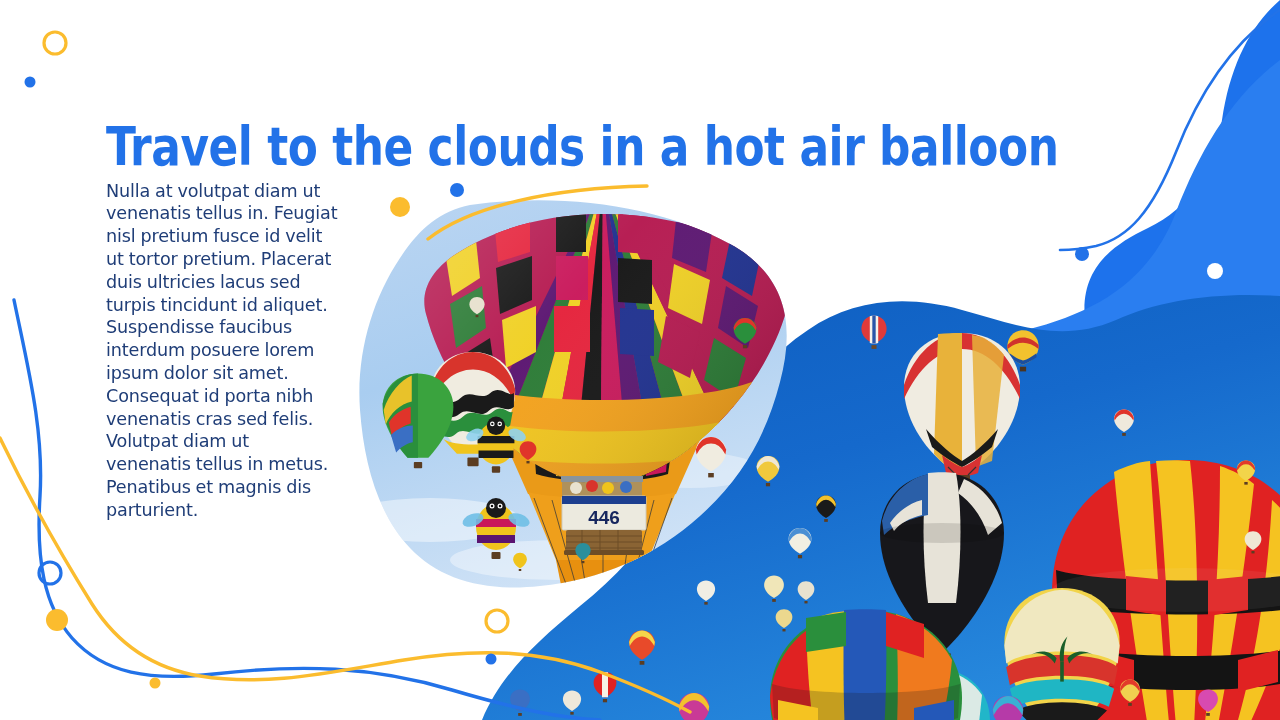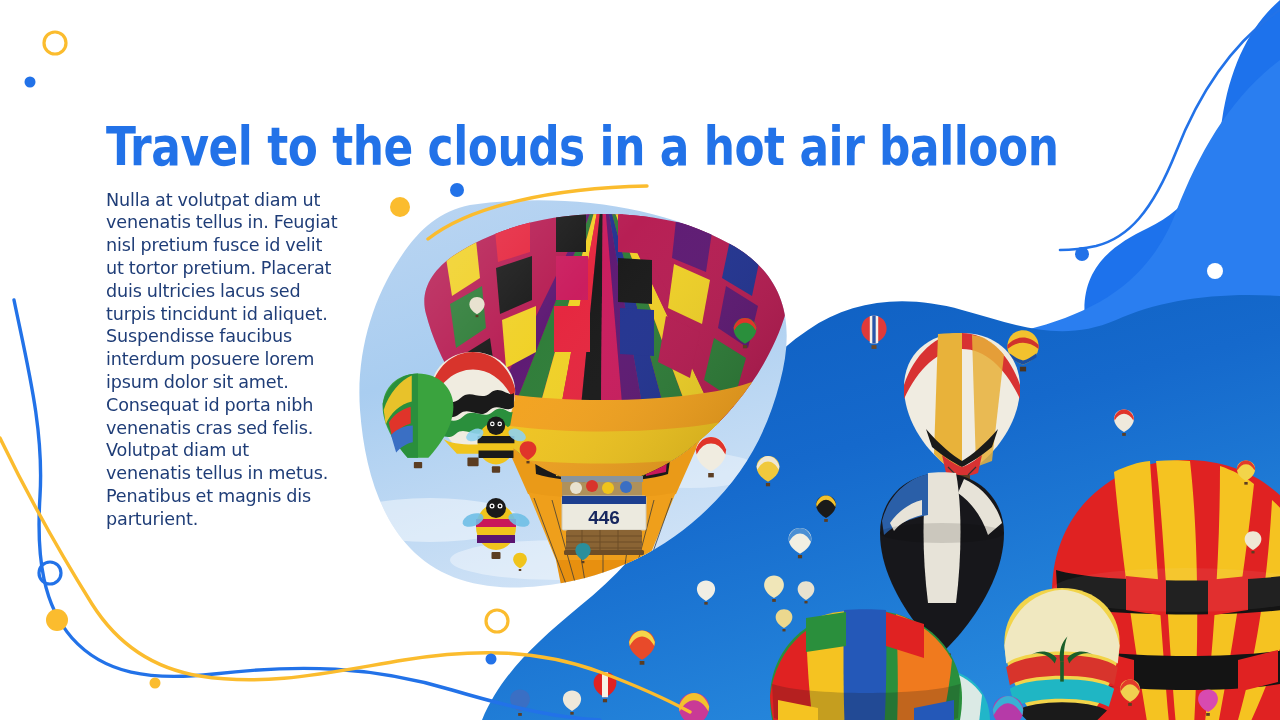--- a/index.html
+++ b/index.html
@@ -27,21 +27,21 @@
     font-weight:700;
     font-size:53px;
     line-height:62px;
     letter-spacing:-0.5px;
     color:#2272e8;
     transform:scaleX(0.92);
     transform-origin:left center;
     white-space:nowrap;
   }
   .body-copy{
-    position:absolute;left:106px;top:171px;width:232px;
+    position:absolute;left:106px;top:162px;width:232px;
     font-family:"DejaVu Sans","Liberation Sans",sans-serif;
     font-size:17.6px;
     line-height:22.8px;
     color:#1f3d77;
     letter-spacing:-0.15px;
     text-align:left;
     word-spacing:-0.5px;
   }
 </style>
 </head>

